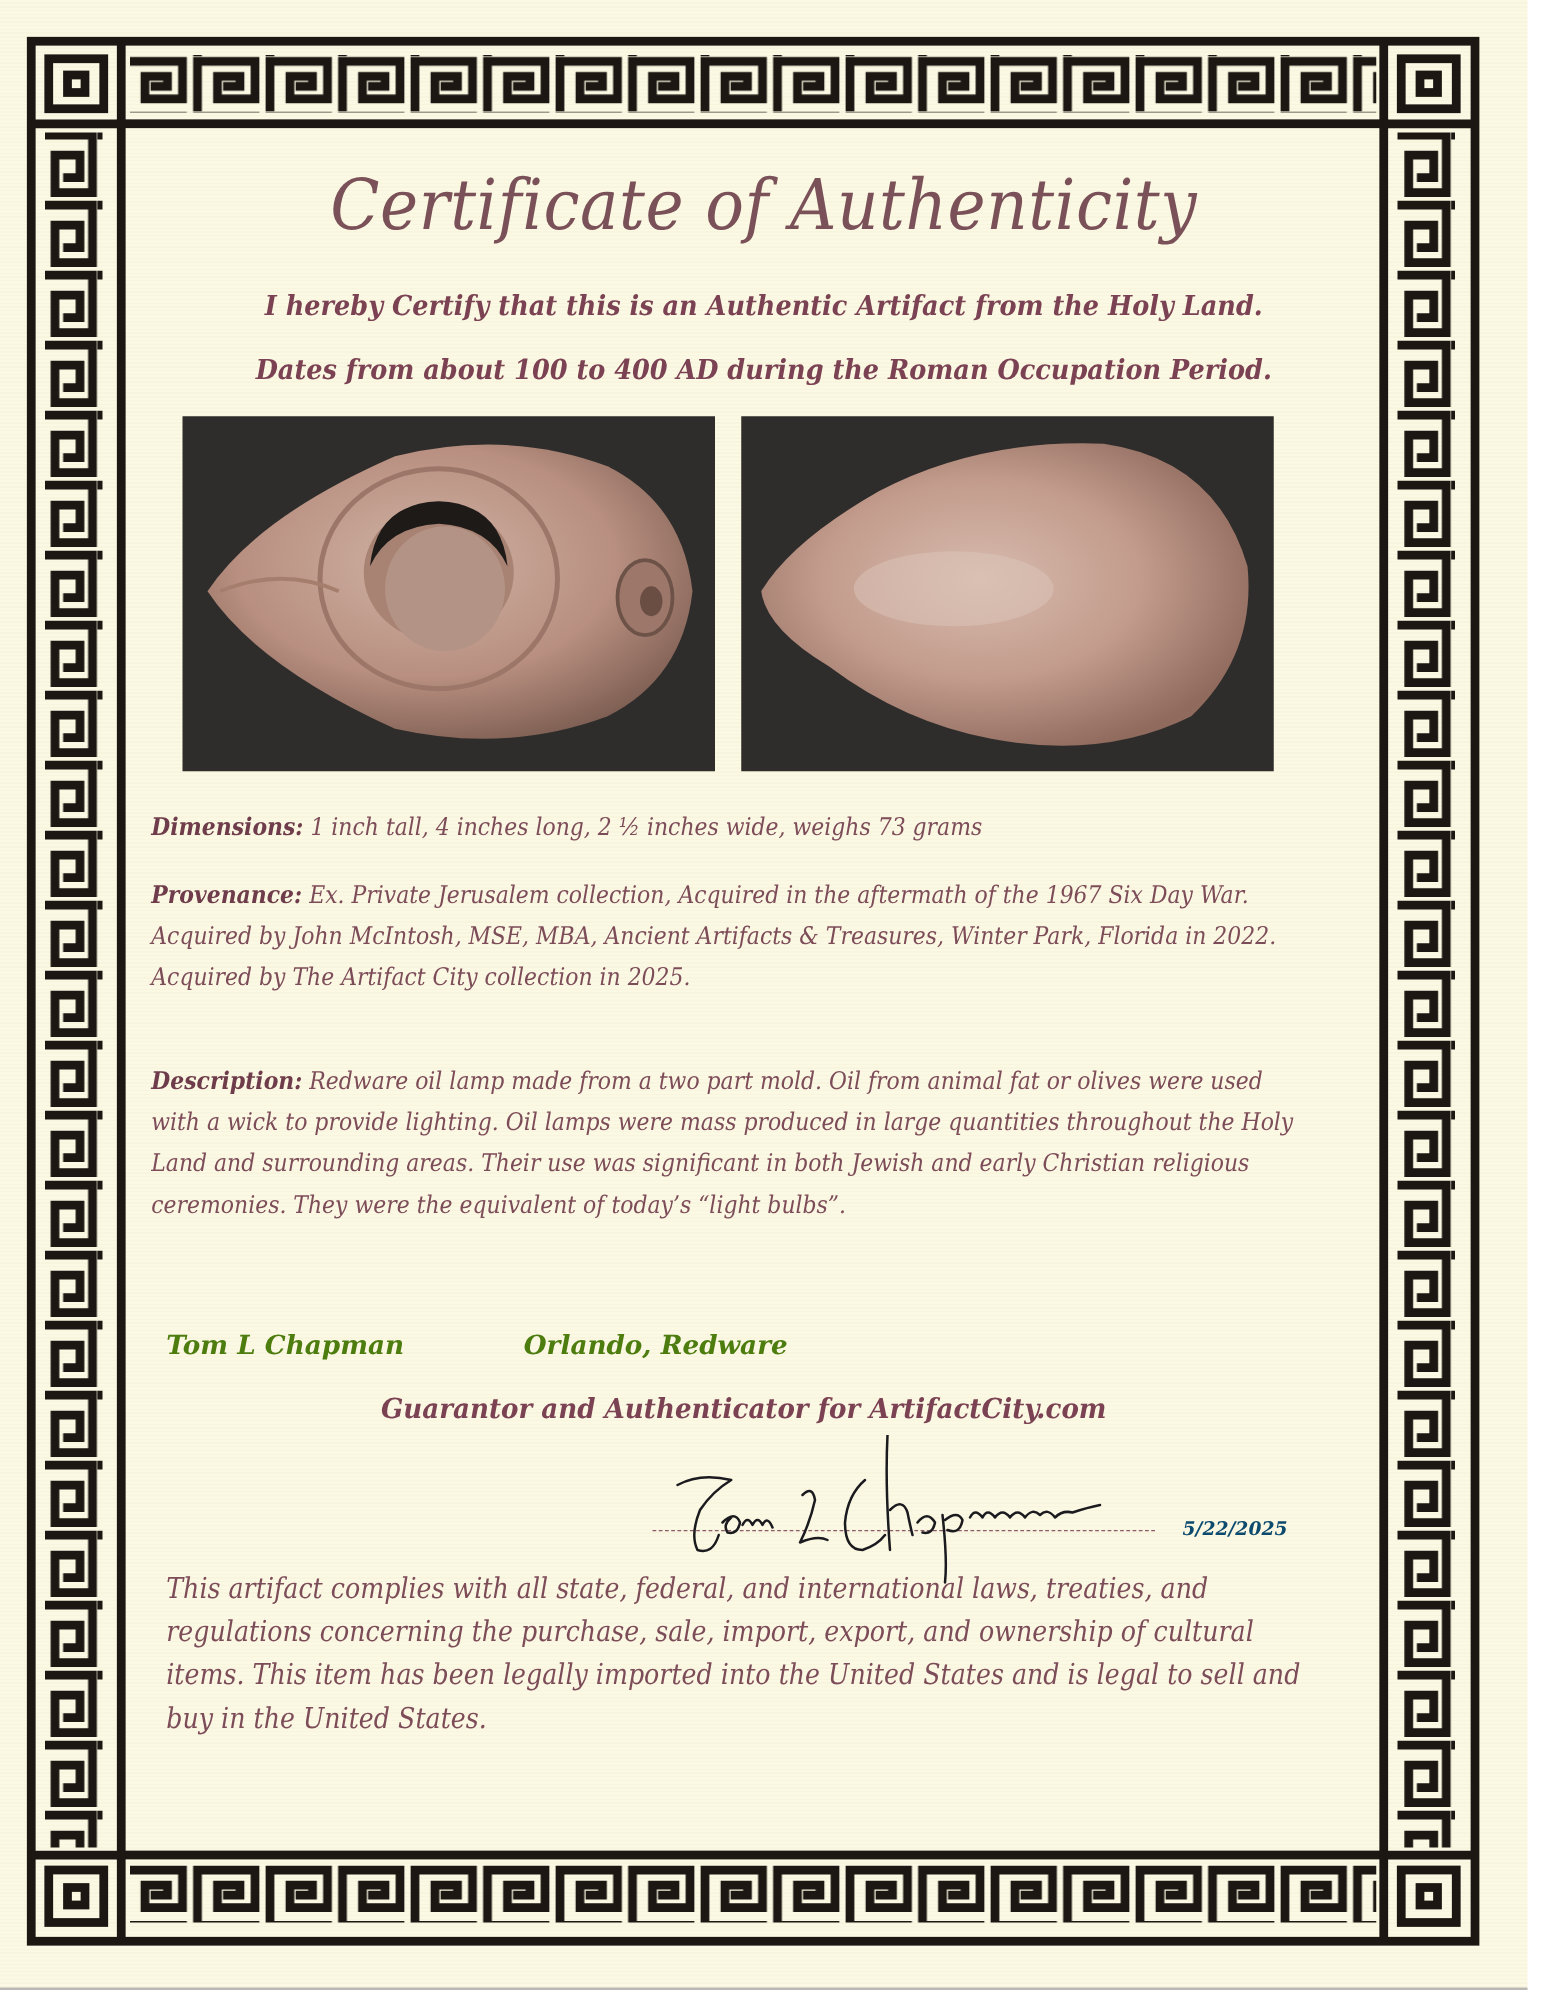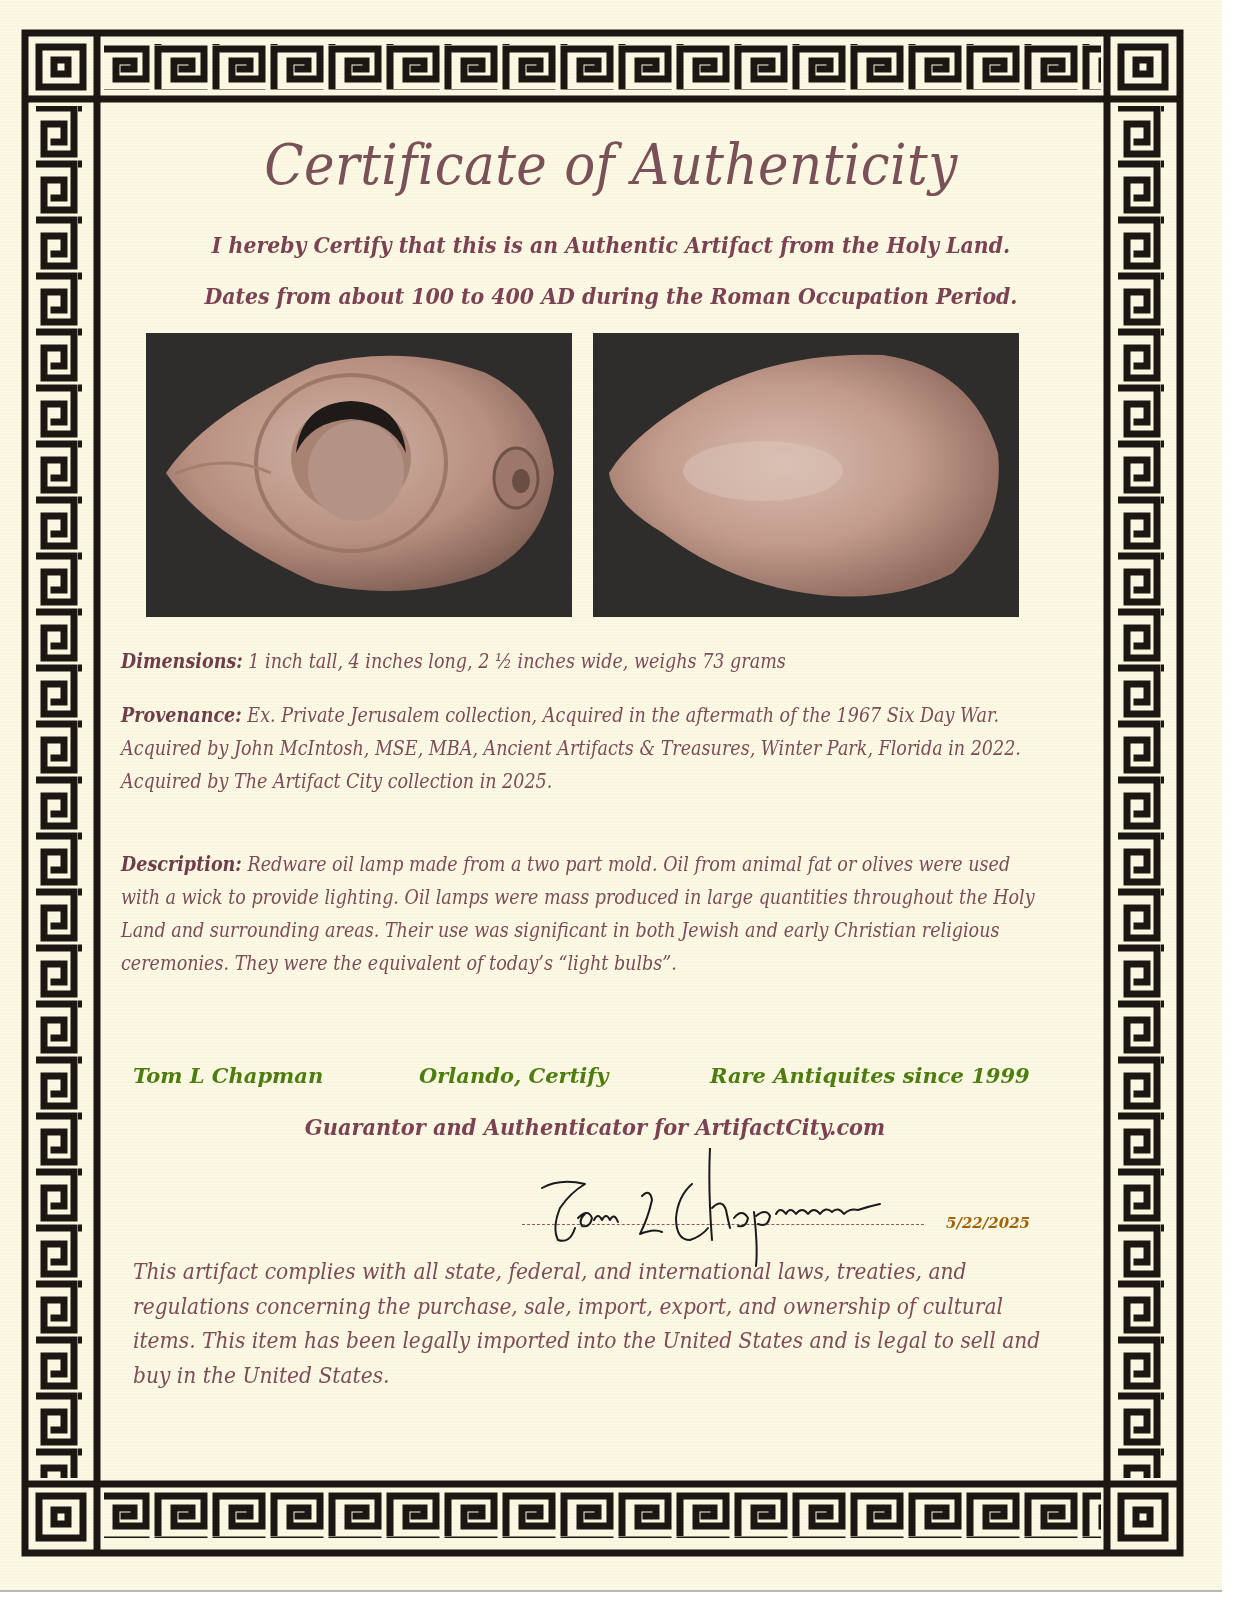--- a/index.html
+++ b/index.html
@@ -126,21 +126,21 @@
       position: absolute;
       left: 530px;
       top: 1148px;
     }
     .sig-date {
       position: absolute;
       left: 946px;
       top: 1214px;
       font-size: 15px;
       font-weight: bold;
-      color: #a16207;
+      color: #0c4a6e;
     }
     .legal {
       position: absolute;
       left: 133px;
       top: 1254px;
       font-size: 23px;
       line-height: 34.5px;
       color: #7d4c59;
       width: 1050px;
       transform-origin: left top;
@@ -246,22 +246,21 @@
 
     <div class="para prov">
       <span class="label">Provenance:</span><span> Ex. Private Jerusalem collection, Acquired in the aftermath of the 1967 Six Day War. Acquired by John McIntosh, MSE, MBA, Ancient Artifacts &amp; Treasures, Winter Park, Florida in 2022. Acquired by The Artifact City collection in 2025.</span>
     </div>
 
     <div class="para desc">
       <span class="label">Description:</span><span> Redware oil lamp made from a two part mold. Oil from animal fat or olives were used with a wick to provide lighting. Oil lamps were mass produced in large quantities throughout the Holy Land and surrounding areas. Their use was significant in both Jewish and early Christian religious ceremonies. They were the equivalent of today’s “light bulbs”.</span>
     </div>
 
     <div class="sig-row a">Tom L Chapman</div>
-    <div class="sig-row b">Orlando, Certify</div>
-    <div class="sig-row c">Rare Antiquites since 1999</div>
+    <div class="sig-row b">Orlando, Redware</div>
 
     <div class="guarantor">Guarantor and Authenticator for ArtifactCity.com</div>
 
     <div class="sig-line"></div>
     <svg class="signature" width="360" height="120" viewBox="0 0 360 120" xmlns="http://www.w3.org/2000/svg">
       <g fill="none" stroke="#1b1b1f" stroke-width="2" stroke-linecap="round" stroke-linejoin="round">
         <path d="M12 40 Q30 30 55 36 Q40 45 30 60 Q22 80 28 92 Q40 96 45 80"></path>
         <path d="M48 70 Q58 60 62 70 Q60 80 52 78 Q48 72 55 66"></path>
         <path d="M64 72 Q68 64 72 72 Q76 64 80 72 Q84 64 88 74"></path>
         <path d="M112 48 Q120 40 122 52 Q118 70 110 86 Q124 80 132 84"></path>

